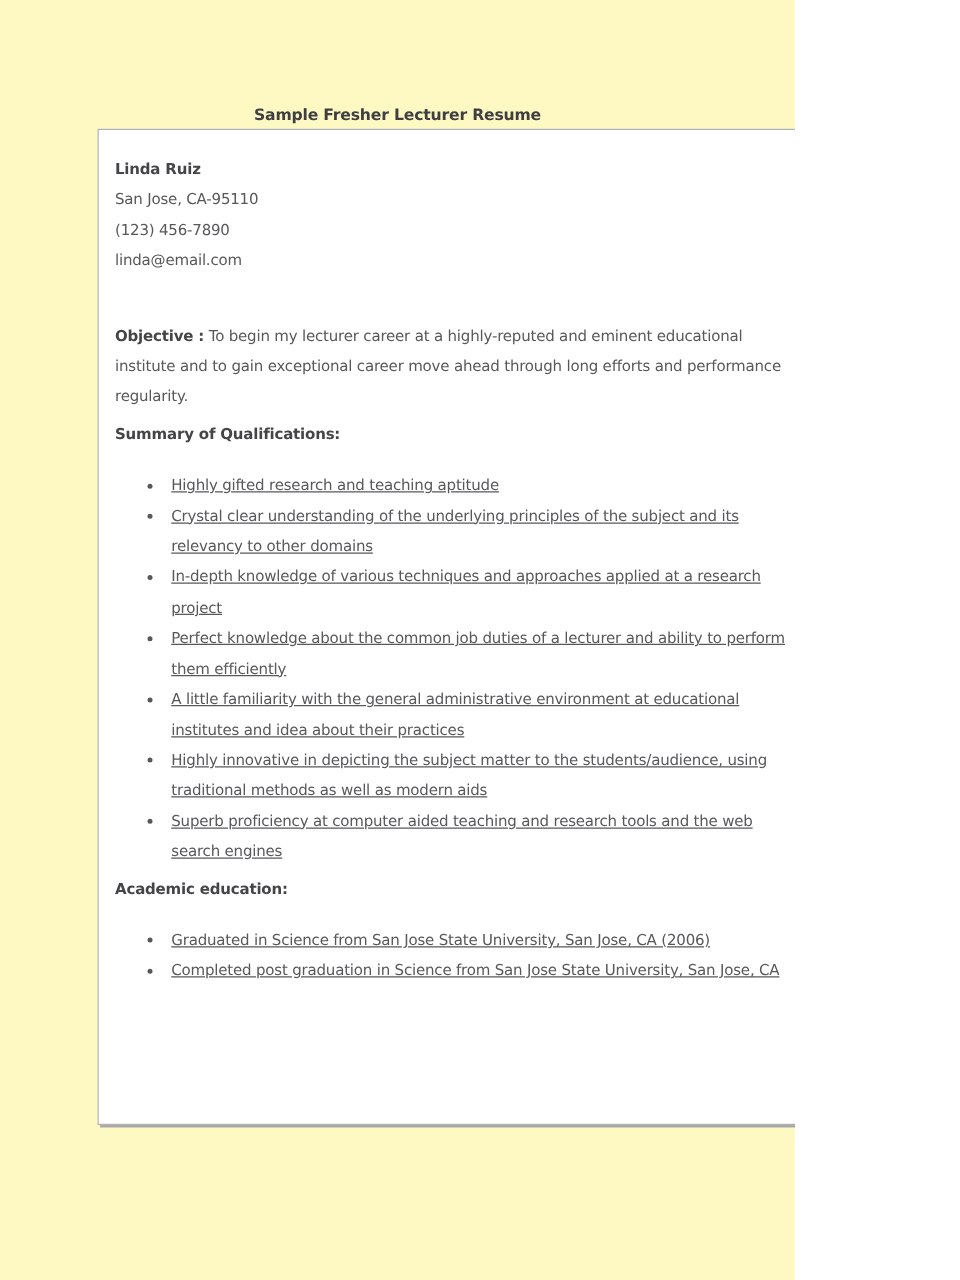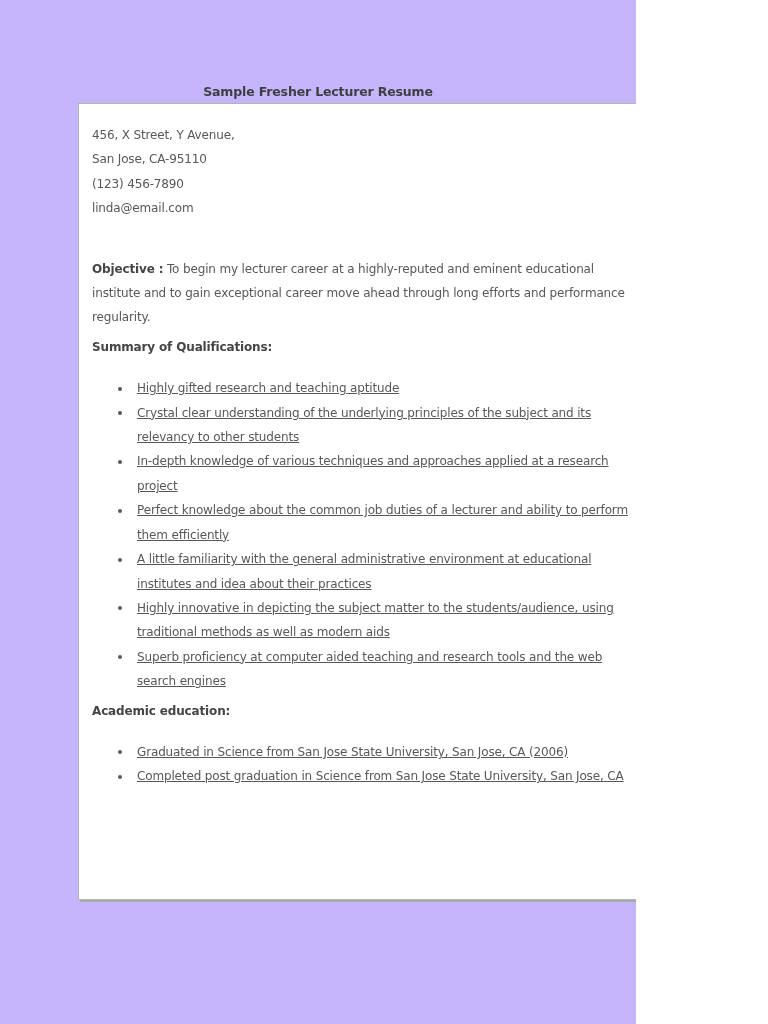--- a/index.html
+++ b/index.html
@@ -4,21 +4,21 @@
 <style>
   html, body {
     margin: 0;
     padding: 0;
     background: #ffffff;
   }
   .page {
     position: relative;
     width: 636px;
     height: 1024px;
-    background: #c4b5fd;
+    background: #fef9c3;
     overflow: hidden;
     font-family: "DejaVu Sans", "Liberation Sans", sans-serif;
     letter-spacing: -0.15px;
   }
   .doc-title {
     padding-top: 84px;
     text-align: center;
     font-size: 12.5px;
     font-weight: bold;
     color: #3f3f42;
@@ -79,36 +79,36 @@
 </head>
 <body>
 
 <div class="page">
 
   <div class="doc-title">Sample Fresher Lecturer Resume</div>
 
   <div class="resume-box">
 
     <div>
-      <div class="contact-line">456, X Street, Y Avenue,</div>
+      <div class="contact-line bold">Linda Ruiz</div>
       <div class="contact-line">San Jose, CA-95110</div>
       <div class="contact-line">(123) 456-7890</div>
       <div class="contact-line">linda@email.com</div>
     </div>
 
     <p class="objective"><span class="bold">Objective :</span><span class="prewrap"> To begin my lecturer career at a highly-reputed and eminent educational
 institute and to gain exceptional career move ahead through long efforts and performance
 regularity.</span></p>
 
     <div class="section-heading">Summary of Qualifications:</div>
 
     <ul class="bullets">
       <li>Highly gifted research and teaching aptitude</li>
       <li>Crystal clear understanding of the underlying principles of the subject and its
-relevancy to other students</li>
+relevancy to other domains</li>
       <li>In-depth knowledge of various techniques and approaches applied at a research
 project</li>
       <li>Perfect knowledge about the common job duties of a lecturer and ability to perform
 them efficiently</li>
       <li>A little familiarity with the general administrative environment at educational
 institutes and idea about their practices</li>
       <li>Highly innovative in depicting the subject matter to the students/audience, using
 traditional methods as well as modern aids</li>
       <li>Superb proficiency at computer aided teaching and research tools and the web
 search engines</li>

